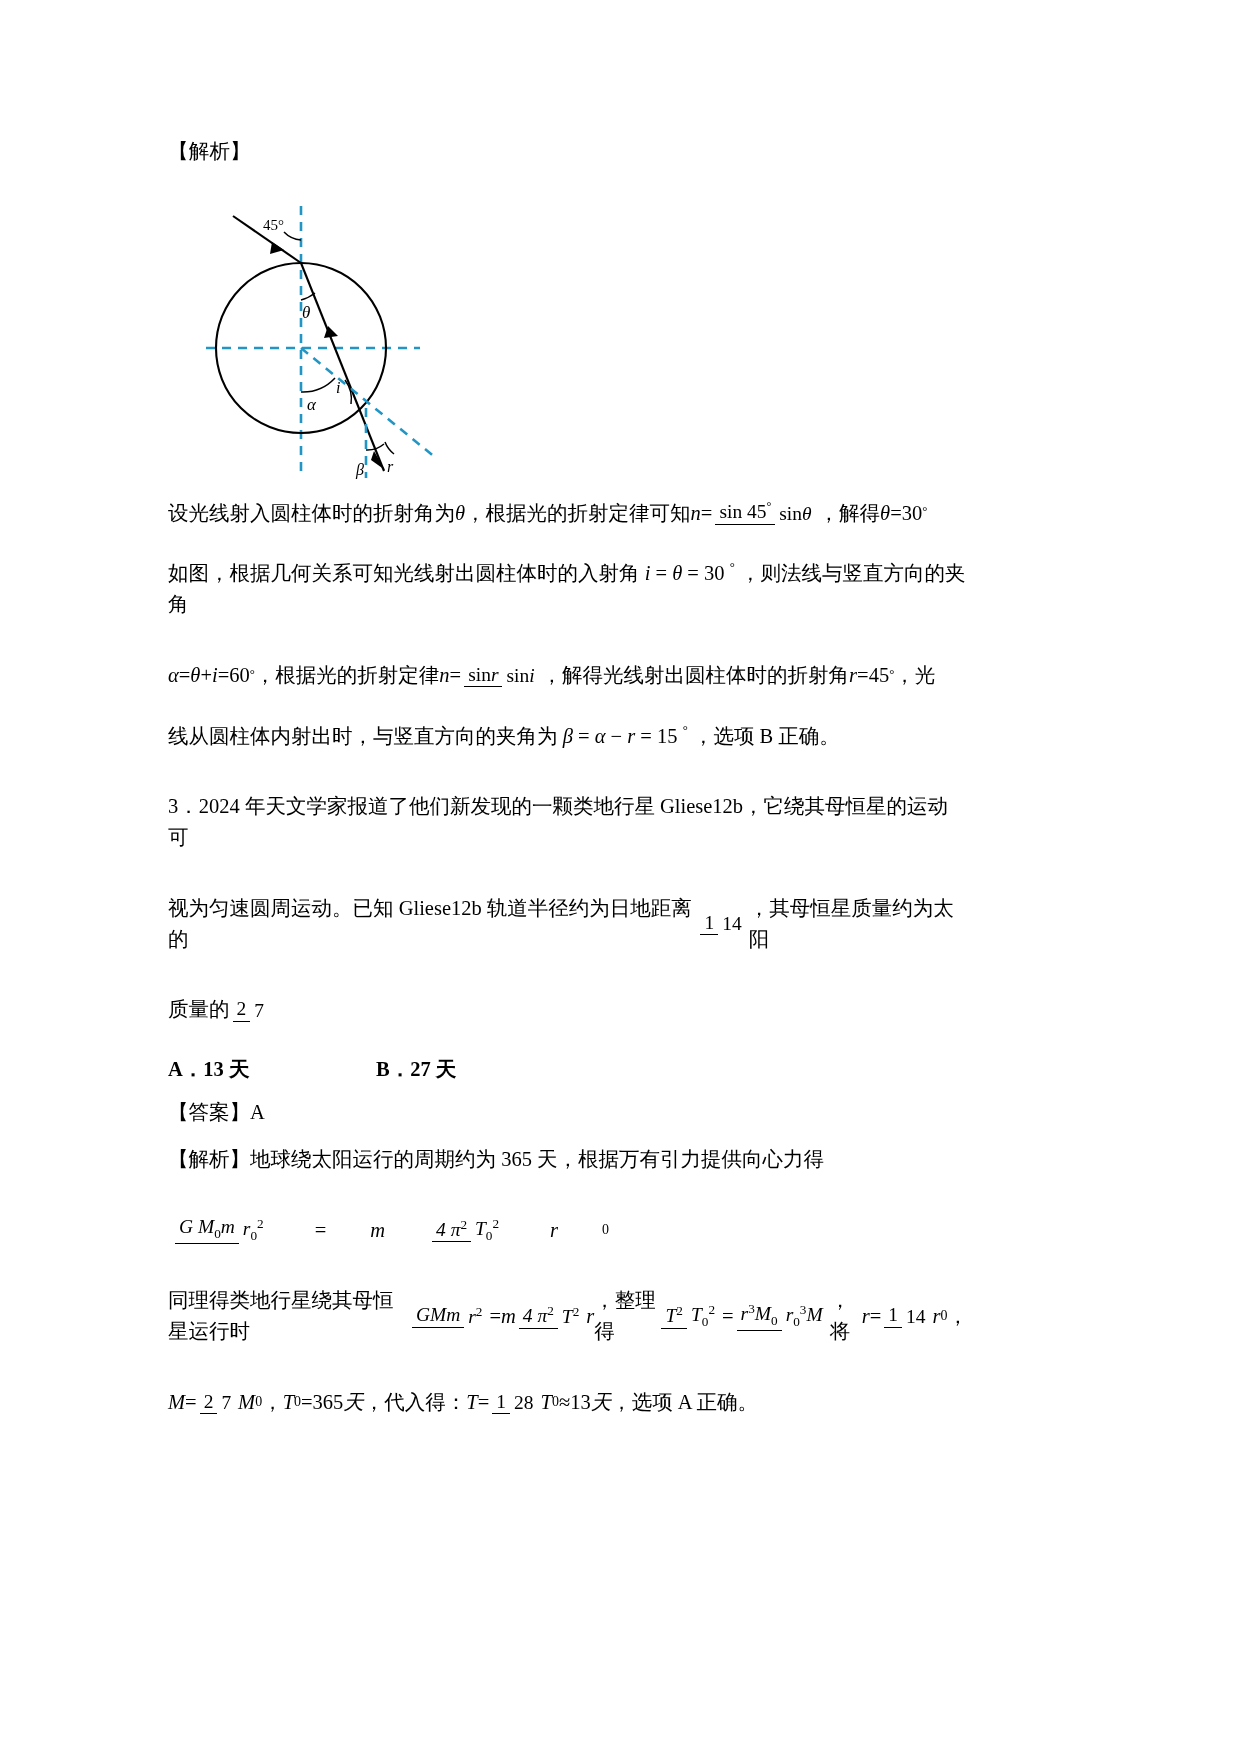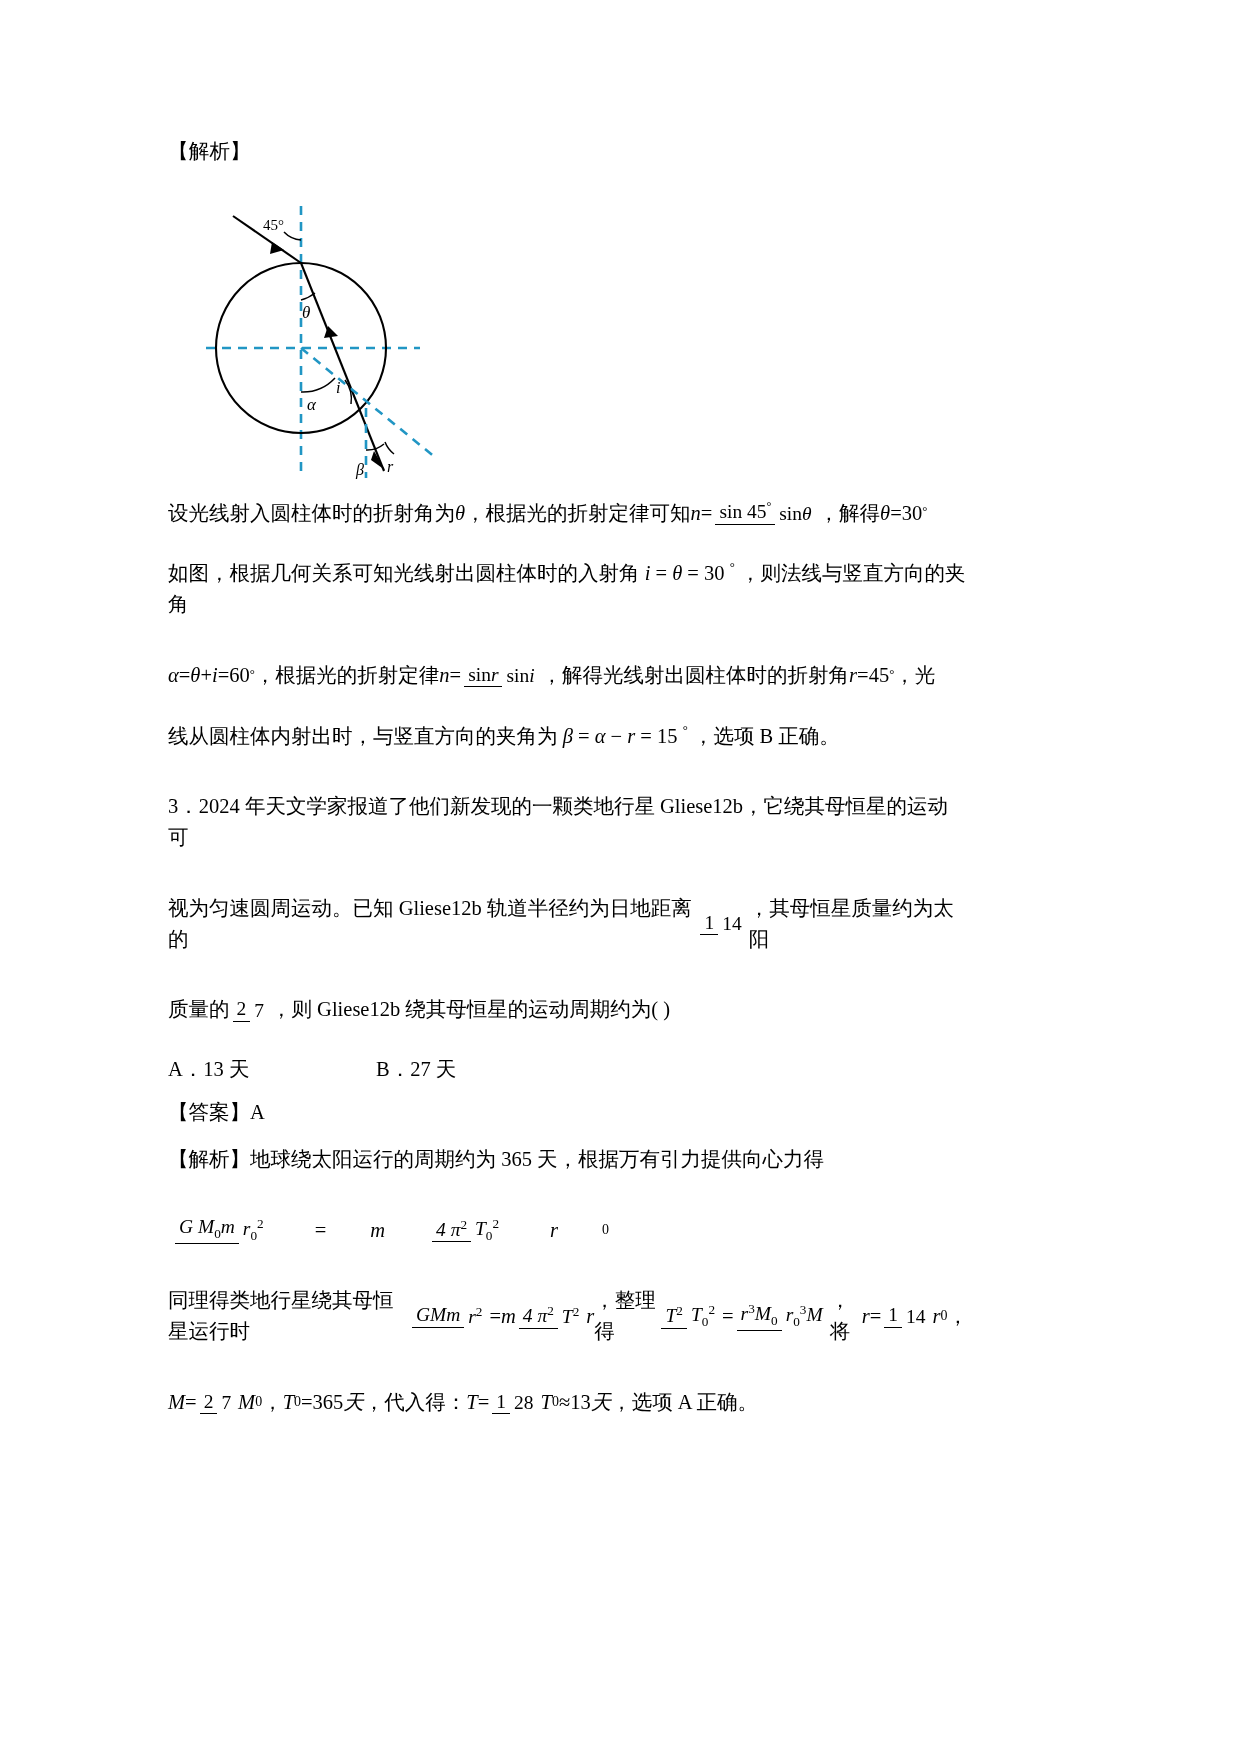--- a/index.html
+++ b/index.html
@@ -90,20 +90,21 @@
 
   
   .choices-row {
     font-size: 20.5px;
     margin: 0 0 14px 0;
     display: flex;
   }
   .choice {
     width: 208px;
     white-space: nowrap;
+    font-weight: bold;
   }
 
   
   .figure {
     position: relative;
     width: 300px;
     height: 300px;
     margin: 22px 0 10px 20px;
   }
   .figure svg { display: block; }
@@ -231,21 +232,20 @@
       </span>
       <span>，其母恒星质量约为太阳</span>
     </div>
 
     <div class="para tall gap-md">
       <span>质量的</span>
       <span class="frac">
         <span class="num">2</span>
         <span class="den">7</span>
       </span>
-      <span>，则 Gliese12b 绕其母恒星的运动周期约为(        )</span>
     </div>
 
     <div class="choices-row">
       <div class="choice">
         <span>A．</span><span>13 天</span>
       </div>
       <div class="choice">
         <span>B．</span><span>27 天</span>
       </div>
     </div>

